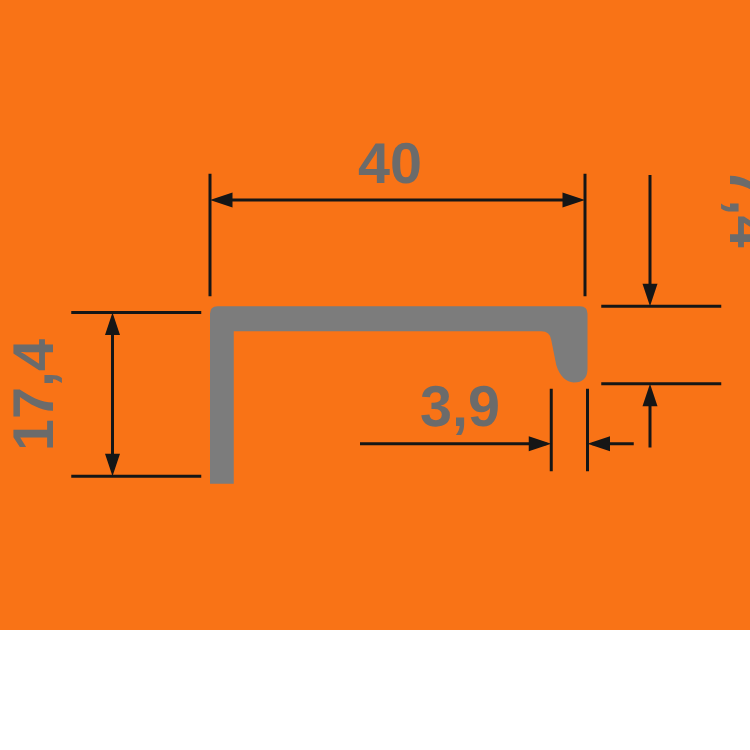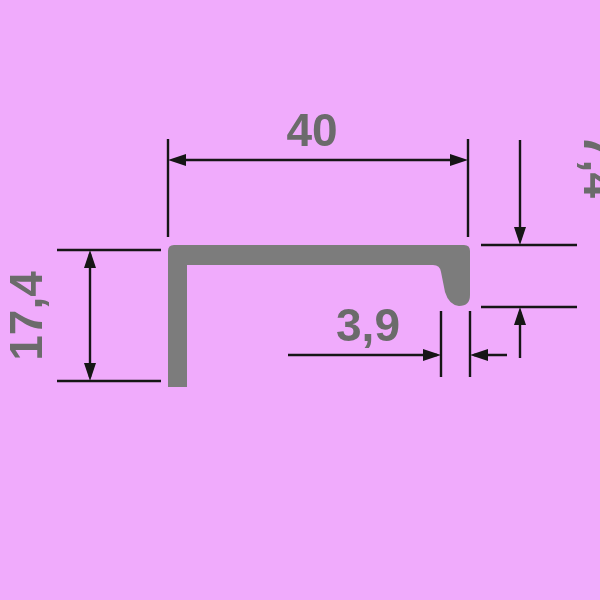--- a/index.html
+++ b/index.html
@@ -3,22 +3,22 @@
 <meta charset="utf-8">
 <style>
   html, body {
     margin: 0;
     padding: 0;
     background: #ffffff;
   }
   .canvas {
     position: relative;
     width: 600px;
-    height: 600px;
-    background: #f0abfc;
+    height: 504px;
+    background: #f97316;
     font-family: "Liberation Sans", sans-serif;
     overflow: hidden;
   }
   svg { display: block; }
   .dim-label {
     font-family: "Liberation Sans", sans-serif;
     font-size: 46px;
     font-weight: 700;
     fill: #6b6b6b;
   }

